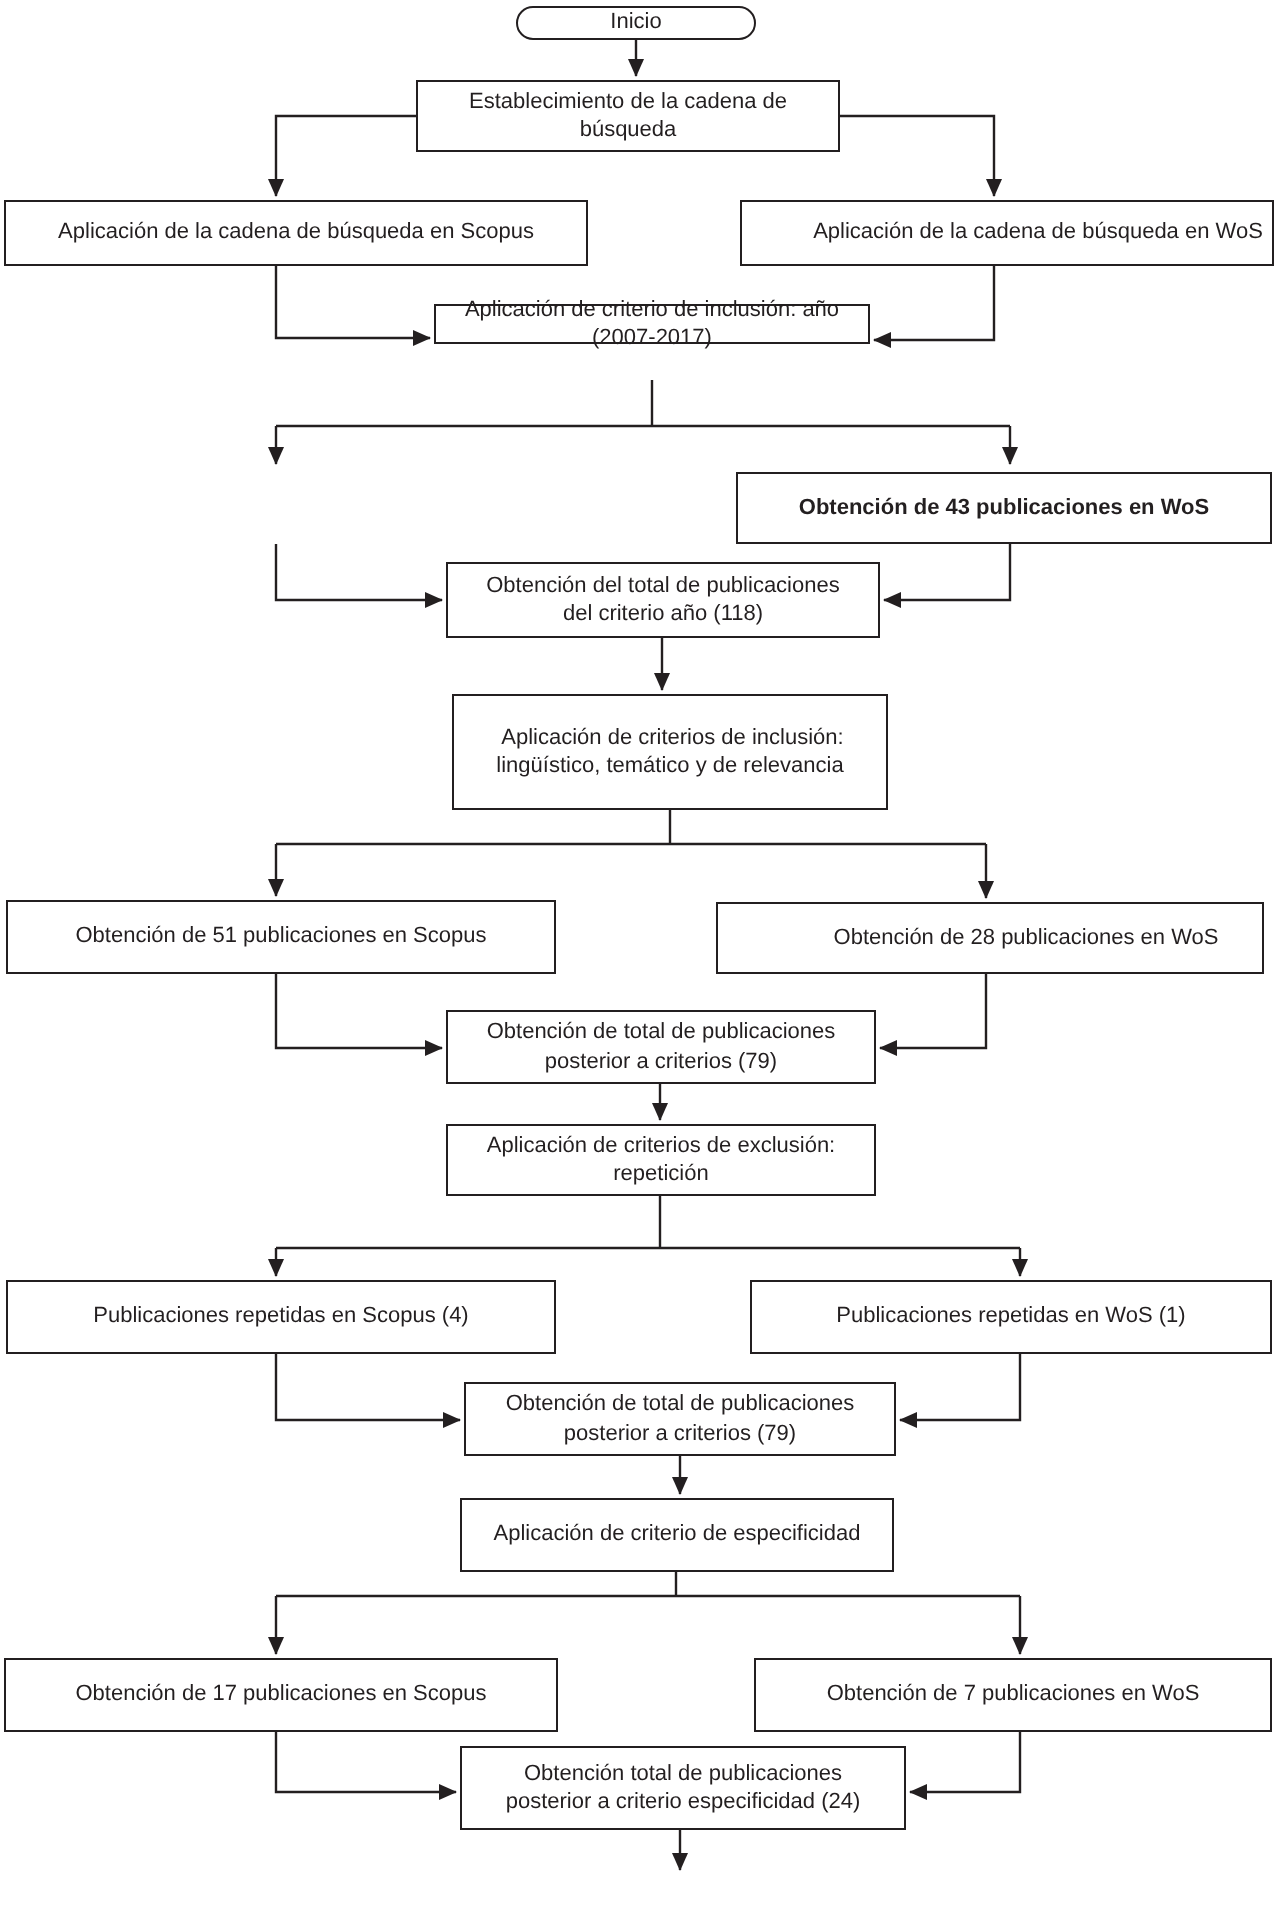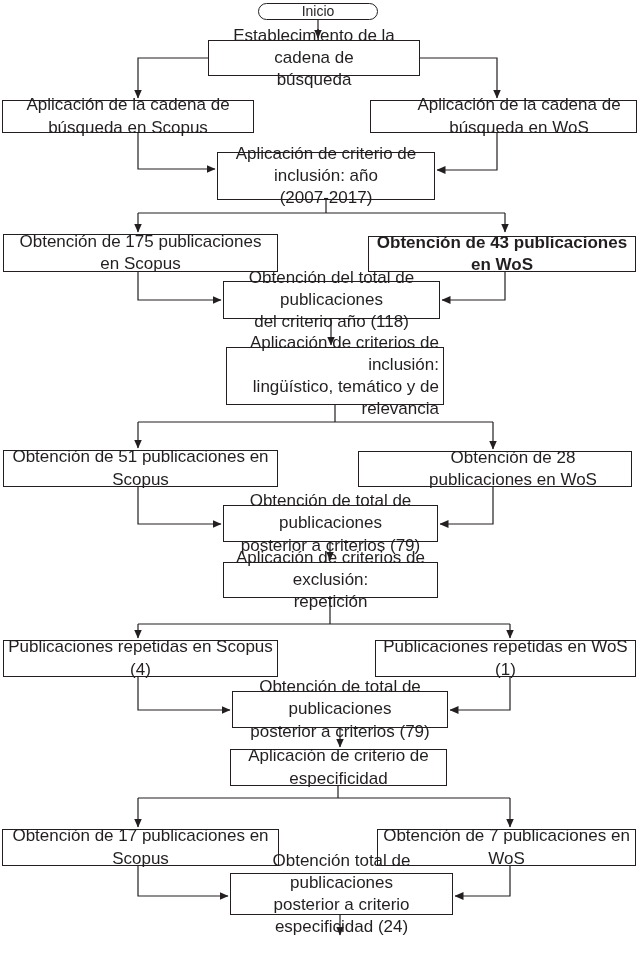--- a/index.html
+++ b/index.html
@@ -12,25 +12,25 @@
   }
   #wires{position:absolute;left:0;top:0;width:640px;height:955px;}
   .node{
     position:absolute;
     box-sizing:border-box;
     border:1.2px solid #231f20;
     background:#ffffff;
     color:#231f20;
     display:flex;align-items:center;justify-content:center;
     text-align:center;
-    font-size:17px;line-height:1.3;
+    font-size:11px;line-height:1.3;
     white-space:pre-line;
     padding:1px 4px;
   }
-  .terminal{border-radius:9px;font-size:14px;}
+  .terminal{border-radius:9px;font-size:11px;}
 </style>
 </head>
 <body>
 
 <div id="canvas">
 
   <svg id="wires" viewBox="0 0 640 955" xmlns="http://www.w3.org/2000/svg">
     <defs>
       <marker id="arr" markerUnits="userSpaceOnUse" markerWidth="9" markerHeight="8" refX="8.5" refY="4" orient="auto">
         <path d="M0,0 L9,4 L0,8 Z" fill="#231f20"></path>
@@ -82,28 +82,27 @@
 
       <path d="M340,915 V935" marker-end="url(#arr)"></path>
     </g>
   </svg>
 
   <div class="node terminal" style="left:258px;top:3px;width:120px;height:17px;">Inicio</div>
 
   <div class="node" style="left:208px;top:40px;width:212px;height:36px;">Establecimiento de la cadena de
 búsqueda</div>
 
-  <div class="node" style="left:2px;top:100px;width:252px;height:33px;">Aplicación de la cadena de búsqueda en Scopus</div>
+  <div class="node" style="left:2px;top:100px;width:292px;height:33px;">Aplicación de la cadena de búsqueda en Scopus</div>
 
   <div class="node" style="left:370px;top:100px;width:267px;height:33px;padding-left:35px;">Aplicación de la cadena de búsqueda en WoS</div>
 
-  <div class="node" style="left:217px;top:152px;width:218px;height:48px;">Aplicación de criterio de inclusión: año
+  <div class="node" style="left:217px;top:152px;width:218px;height:20px;">Aplicación de criterio de inclusión: año
 (2007-2017)</div>
 
-  <div class="node" style="left:3px;top:234px;width:275px;height:38px;">Obtención de 175 publicaciones en Scopus</div>
 
   <div class="node" style="left:368px;top:236px;width:268px;height:36px;font-weight:bold;">Obtención de 43 publicaciones en WoS</div>
 
   <div class="node" style="left:223px;top:281px;width:217px;height:38px;">Obtención del total de publicaciones
 del criterio año (118)</div>
 
   <div class="node" style="left:226px;top:347px;width:218px;height:58px;text-align:right;">Aplicación de criterios de inclusión:
 lingüístico, temático y de relevancia</div>
 
   <div class="node" style="left:3px;top:450px;width:275px;height:37px;">Obtención de 51 publicaciones en Scopus</div>

